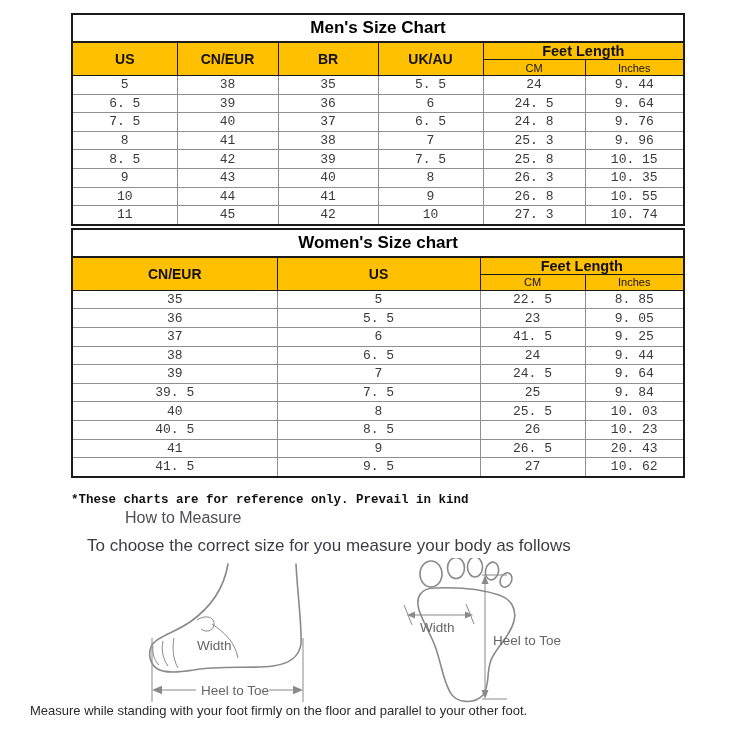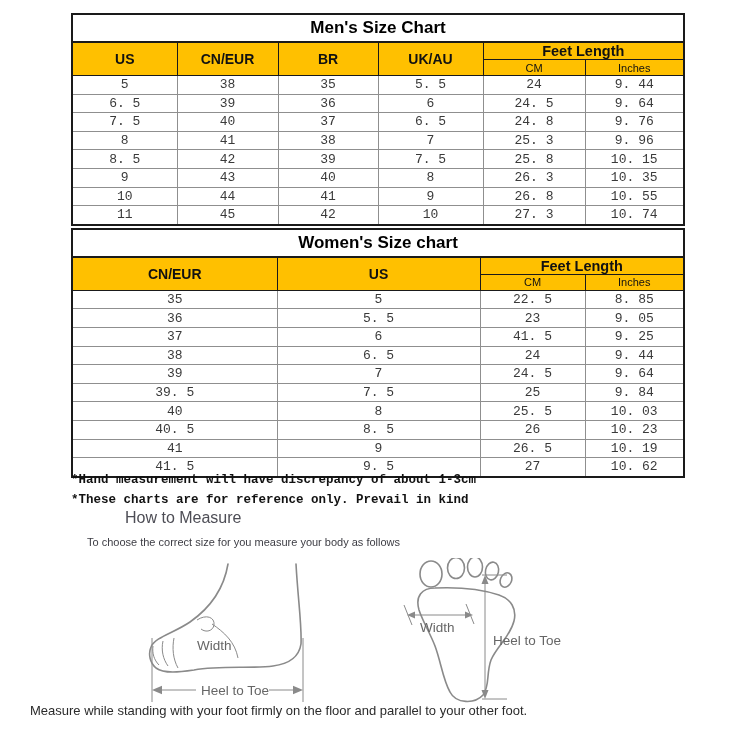--- a/index.html
+++ b/index.html
@@ -19,21 +19,21 @@
   tbody td{height:17.6px;border:1px solid #8f8f8f;text-align:center;padding:0;
            font-family:"Liberation Mono",monospace;font-size:13px;color:#3a3a3a;}
 
   
   #notes{position:absolute;left:71px;top:470px;
          font-family:"Liberation Mono",monospace;font-weight:bold;
          font-size:12.5px;color:#111;line-height:20px;white-space:pre;}
 
   
   #htm-heading{position:absolute;left:87px;top:509px;font-size:16px;color:#4d4d55;margin-left:38px;}
-  #htm-intro{position:absolute;left:87px;top:536px;font-size:11px;color:#3d3d44;}
+  #htm-intro{position:absolute;left:87px;top:536px;font-size:17px;color:#3d3d44;}
   #footer-caption{position:absolute;left:30px;top:703px;width:720px;
                   font-size:13px;color:#2b2b2b;}
 
   
   .diagram{position:absolute;}
   #side-view{left:140px;top:562px;}
   #top-view{left:395px;top:558px;}
   .dlabel{font-family:"Liberation Sans",sans-serif;font-size:13.5px;fill:#666;}
   .stroke{fill:none;stroke:#8a8a8a;stroke-width:1.6;stroke-linecap:round;stroke-linejoin:round;}
   .thin{fill:none;stroke:#8a8a8a;stroke-width:1;}
@@ -206,33 +206,33 @@
           <tr>
             <td>40. 5</td>
             <td>8. 5</td>
             <td>26</td>
             <td>10. 23</td>
           </tr>
           <tr>
             <td>41</td>
             <td>9</td>
             <td>26. 5</td>
-            <td>10. 19</td>
+            <td>20. 43</td>
           </tr>
           <tr>
             <td>41. 5</td>
             <td>9. 5</td>
             <td>27</td>
             <td>10. 62</td>
           </tr>
         </tbody>
     </table>
   </div>
 
-  <div id="notes"><span>*Hand measurement will have discrepancy of about 1-3cm</span><br><span>*These charts are for reference only. Prevail in kind</span></div>
+  <div id="notes"><br><span>*These charts are for reference only. Prevail in kind</span></div>
 
   <div id="htm-heading">How to Measure</div>
   <div id="htm-intro">To choose the correct size for you measure your body as follows</div>
 
   <svg id="side-view" class="diagram" width="230" height="148" viewBox="0 0 230 148">
     <path class="stroke" d="M88,2 C84,26 70,46 50,60 C34,71 15,75 11,85 C8,92 10,101 16,106
              C24,112 40,110 54,108 C82,103 112,107 133,104 C149,102 159,95 161,82
              C162,64 158,38 156,2"></path>
     <path class="thin" d="M13,84 C12,91 14,98 19,103 M23,79 C21,88 23,97 28,104 M34,76 C32,86 33,97 38,106"></path>
     <path class="thin" d="M57,58 C66,52 75,55 74,63 C73,69 66,71 61,67"></path>

